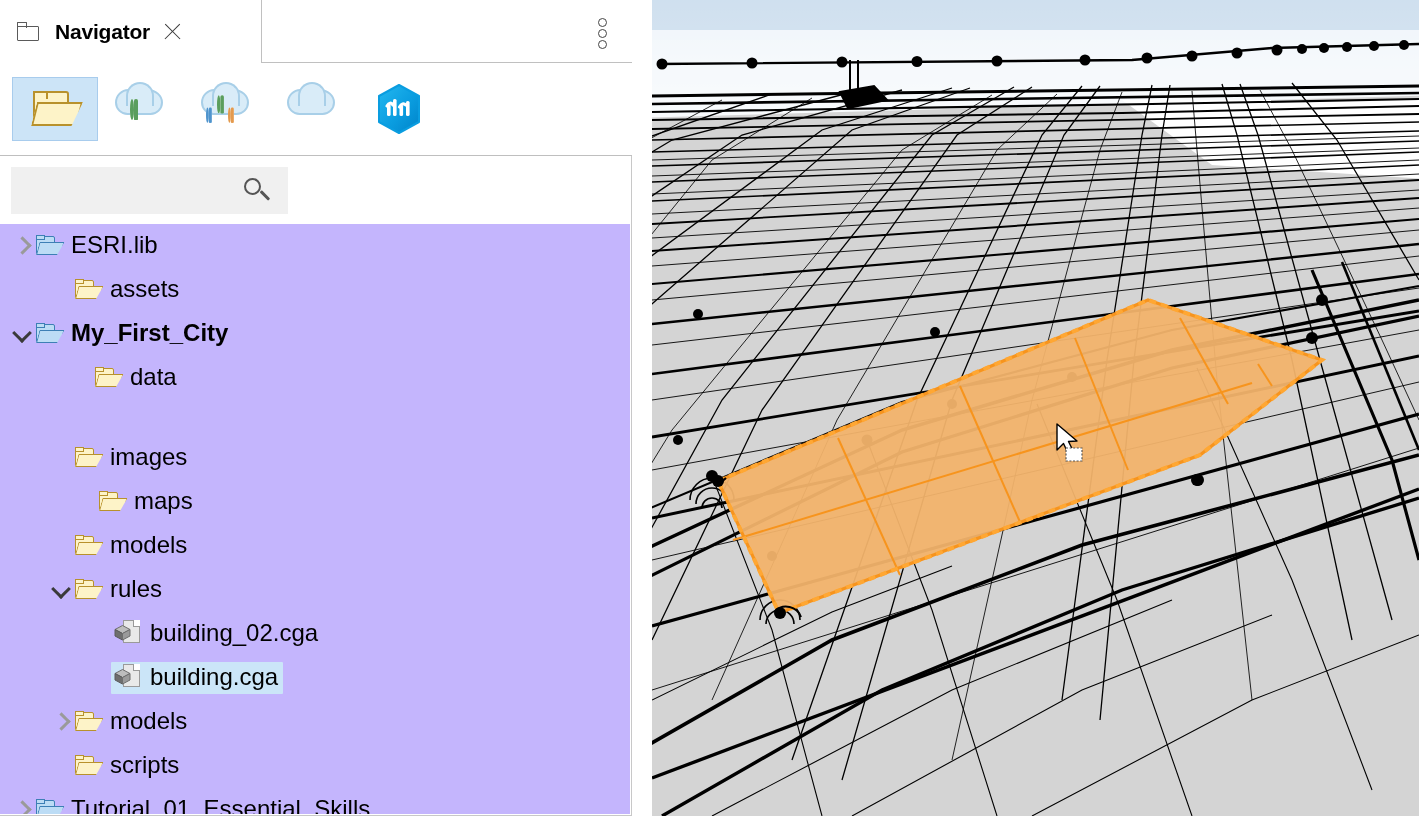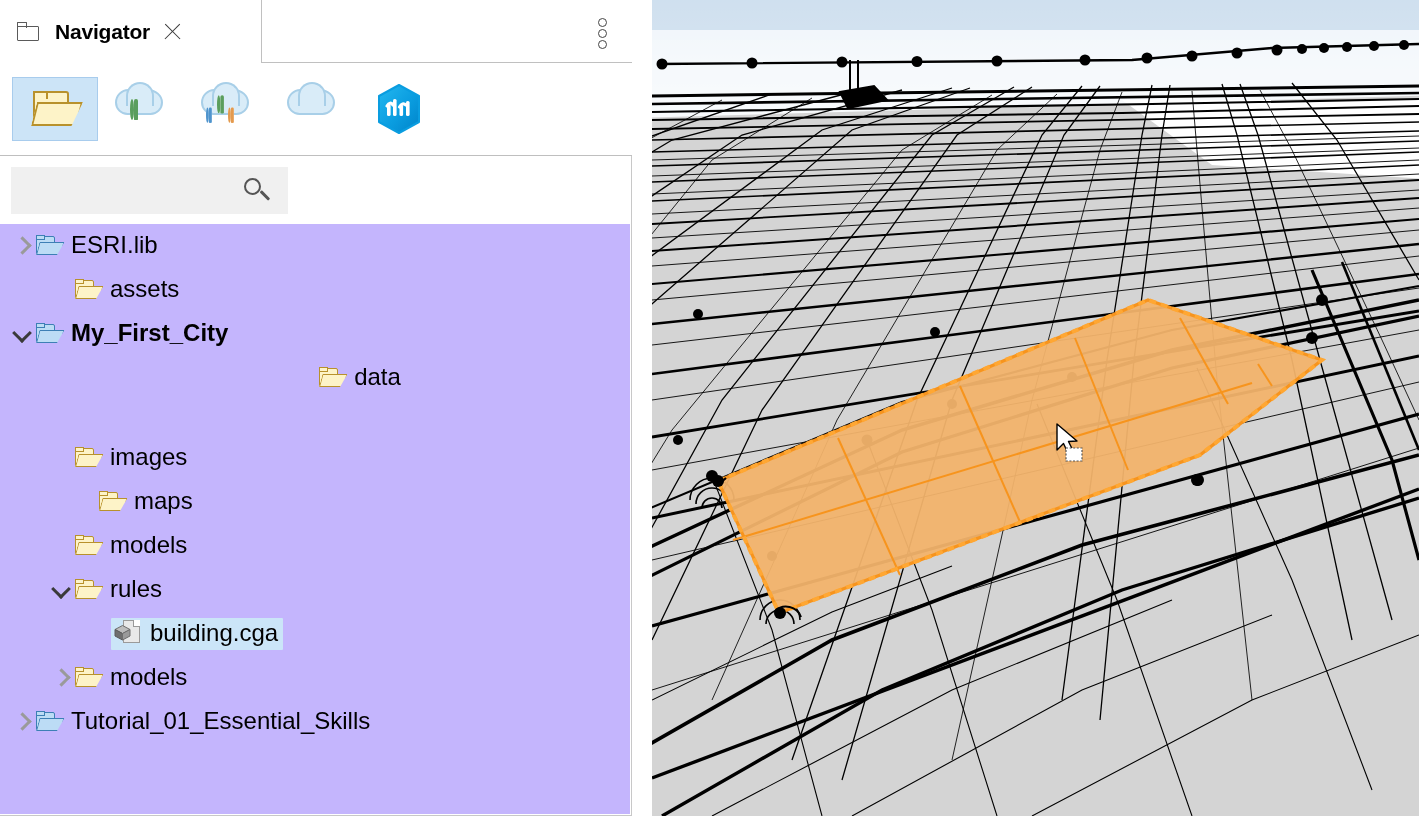--- a/index.html
+++ b/index.html
@@ -566,21 +566,21 @@
         <span class="twisty down"></span>
         <span class="hl">
           <span class="fi blue">
             <span class="fi-back"></span>
             <span class="fi-tab"></span>
             <span class="fi-front"></span>
           </span>
           <span class="tree-label">My_First_City</span>
         </span>
       </div>
-      <div class="tree-row" style="padding-left: 70px; justify-content: center;">
+      <div class="tree-row" style="padding-left: 70px;">
         <span class="twisty"></span>
         <span class="hl">
           <span class="fi tan">
             <span class="fi-back"></span>
             <span class="fi-tab"></span>
             <span class="fi-front"></span>
           </span>
           <span class="tree-label">data</span>
         </span>
       </div>
@@ -621,43 +621,68 @@
         <span class="twisty down"></span>
         <span class="hl">
           <span class="fi tan">
             <span class="fi-back"></span>
             <span class="fi-tab"></span>
             <span class="fi-front"></span>
           </span>
           <span class="tree-label">rules</span>
         </span>
       </div>
-      <div class="tree-row selected" style="padding-left: 89px;">
+      <div class="tree-row" style="padding-left: 89px;">
         <span class="twisty"></span>
         <span class="hl">
           <span class="cga-icon">
             <span class="page"></span>
             <svg class="cube" viewBox="0 0 17 16">
               <path d="M8.5 0.5 L16 4.5 L8.5 8.5 L1 4.5 Z" fill="#bdbdbd" stroke="#6e6e6e" stroke-width="1"></path>
               <path d="M1 4.5 L8.5 8.5 L8.5 15 L1 11 Z" fill="#6e6e6e" stroke="#5a5a5a" stroke-width="1"></path>
               <path d="M16 4.5 L8.5 8.5 L8.5 15 L16 11 Z" fill="#9a9a9a" stroke="#6e6e6e" stroke-width="1"></path>
             </svg>
           </span>
+          <span class="tree-label">building_02.cga</span>
+        </span>
+      </div>
+      <div class="tree-row selected" style="padding-left: 89px;">
+        <span class="twisty"></span>
+        <span class="hl">
+          <span class="cga-icon">
+            <span class="page"></span>
+            <svg class="cube" viewBox="0 0 17 16">
+              <path d="M8.5 0.5 L16 4.5 L8.5 8.5 L1 4.5 Z" fill="#bdbdbd" stroke="#6e6e6e" stroke-width="1"></path>
+              <path d="M1 4.5 L8.5 8.5 L8.5 15 L1 11 Z" fill="#6e6e6e" stroke="#5a5a5a" stroke-width="1"></path>
+              <path d="M16 4.5 L8.5 8.5 L8.5 15 L16 11 Z" fill="#9a9a9a" stroke="#6e6e6e" stroke-width="1"></path>
+            </svg>
+          </span>
           <span class="tree-label">building.cga</span>
         </span>
       </div>
       <div class="tree-row" style="padding-left: 50px;">
         <span class="twisty right"></span>
         <span class="hl">
           <span class="fi tan">
             <span class="fi-back"></span>
             <span class="fi-tab"></span>
             <span class="fi-front"></span>
           </span>
           <span class="tree-label">models</span>
+        </span>
+      </div>
+      <div class="tree-row" style="padding-left: 50px;">
+        <span class="twisty"></span>
+        <span class="hl">
+          <span class="fi tan">
+            <span class="fi-back"></span>
+            <span class="fi-tab"></span>
+            <span class="fi-front"></span>
+          </span>
+          <span class="tree-label">scripts</span>
         </span>
       </div>
       <div class="tree-row" style="padding-left: 11px;">
         <span class="twisty right"></span>
         <span class="hl">
           <span class="fi blue">
             <span class="fi-back"></span>
             <span class="fi-tab"></span>
             <span class="fi-front"></span>
           </span>

